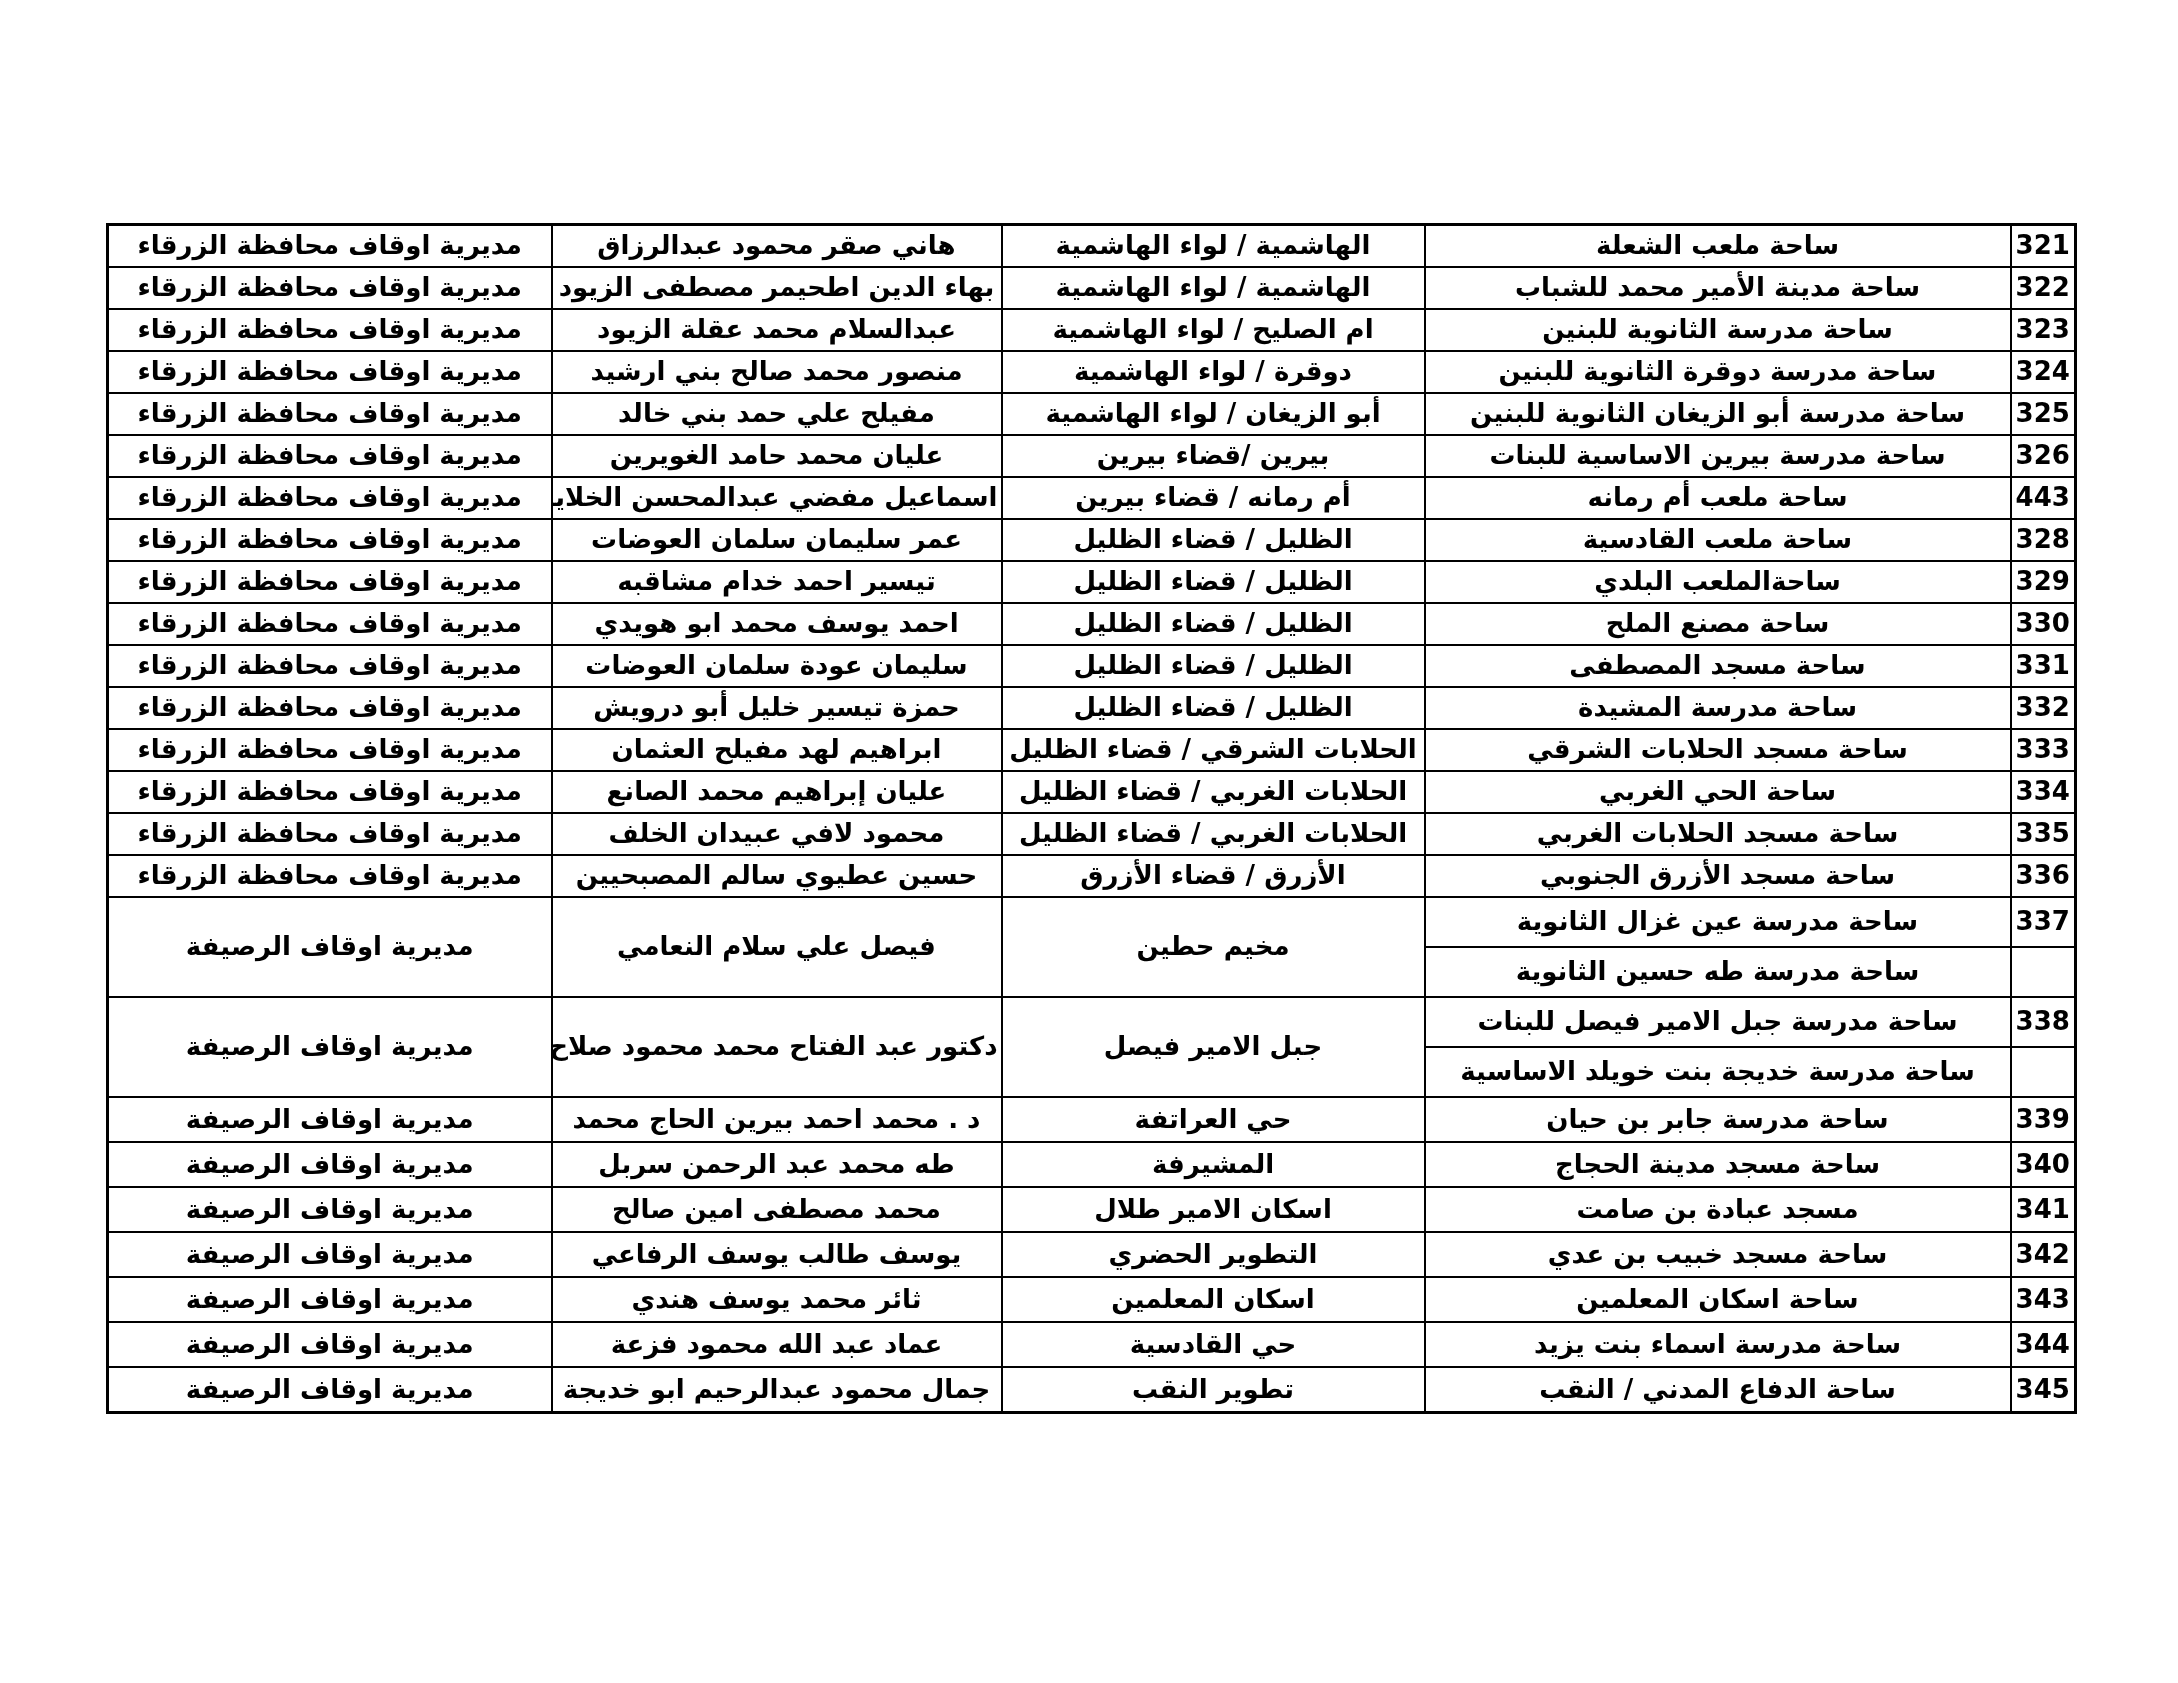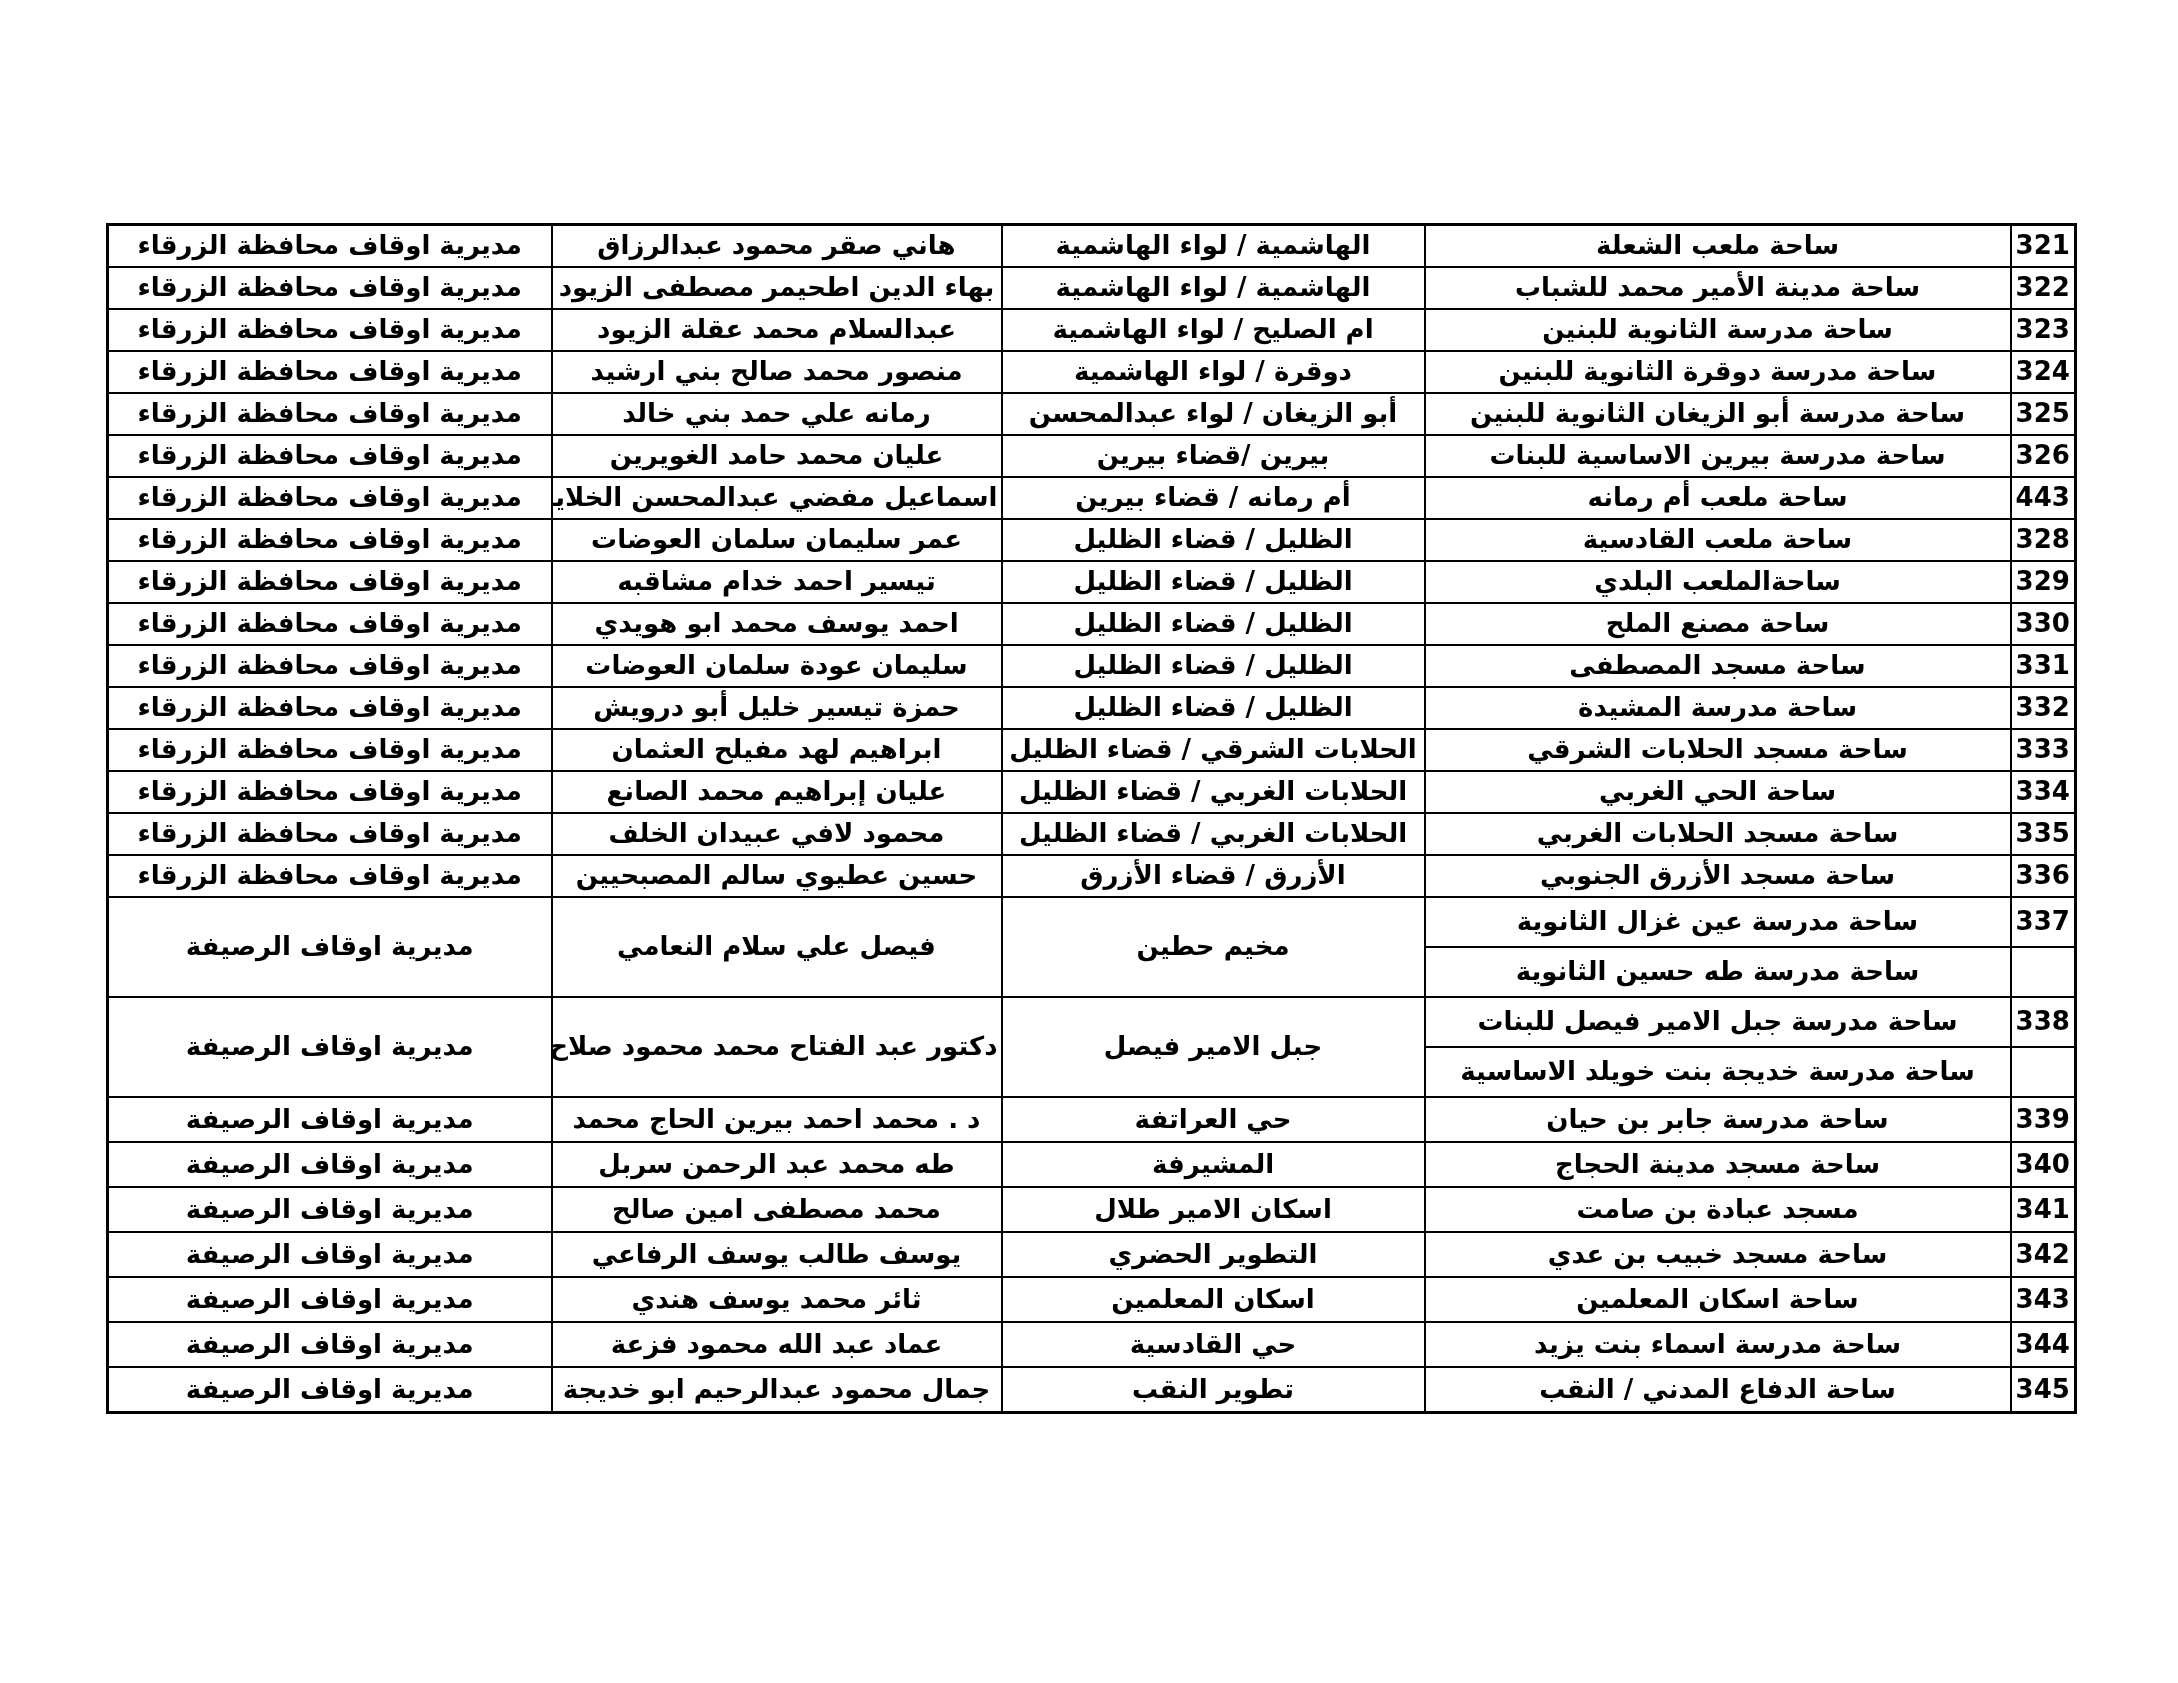--- a/index.html
+++ b/index.html
@@ -83,22 +83,22 @@
         <tr class="r44">
           <td class="num">324</td>
           <td>ساحة مدرسة دوقرة الثانوية للبنين</td>
           <td>دوقرة / لواء الهاشمية</td>
           <td>منصور محمد صالح بني ارشيد</td>
           <td>مديرية اوقاف محافظة الزرقاء</td>
         </tr>
         <tr class="r44">
           <td class="num">325</td>
           <td>ساحة مدرسة أبو الزيغان الثانوية للبنين</td>
-          <td>أبو الزيغان / لواء عبدالمحسن</td>
-          <td>رمانه علي حمد بني خالد</td>
+          <td>أبو الزيغان / لواء الهاشمية</td>
+          <td>مفيلح علي حمد بني خالد</td>
           <td>مديرية اوقاف محافظة الزرقاء</td>
         </tr>
         <tr class="r44">
           <td class="num">326</td>
           <td>ساحة مدرسة بيرين الاساسية للبنات</td>
           <td>بيرين /قضاء بيرين</td>
           <td>عليان محمد حامد الغويرين</td>
           <td>مديرية اوقاف محافظة الزرقاء</td>
         </tr>
         <tr class="r44">

